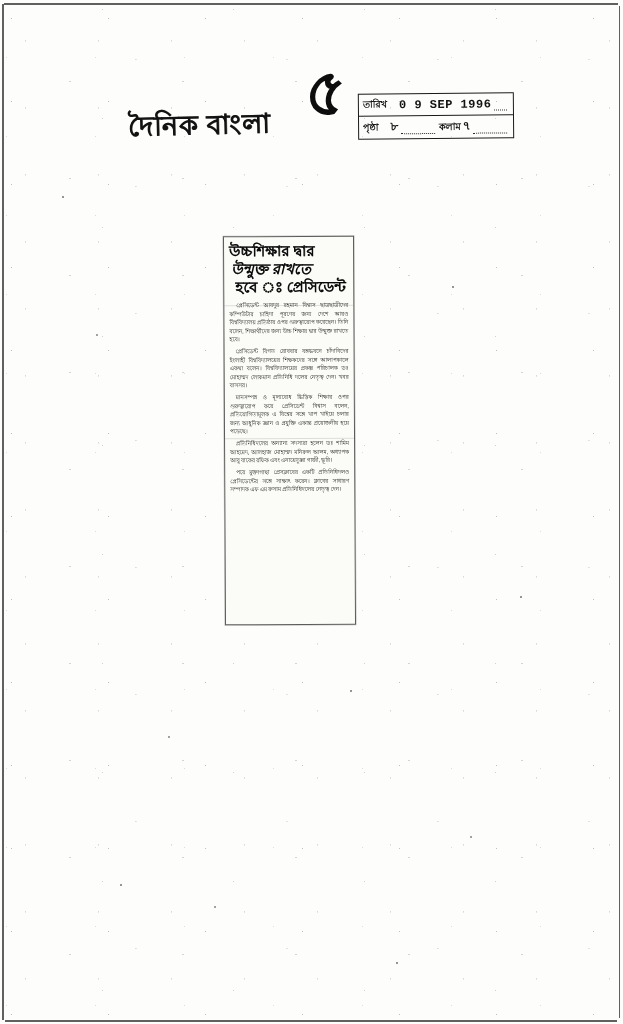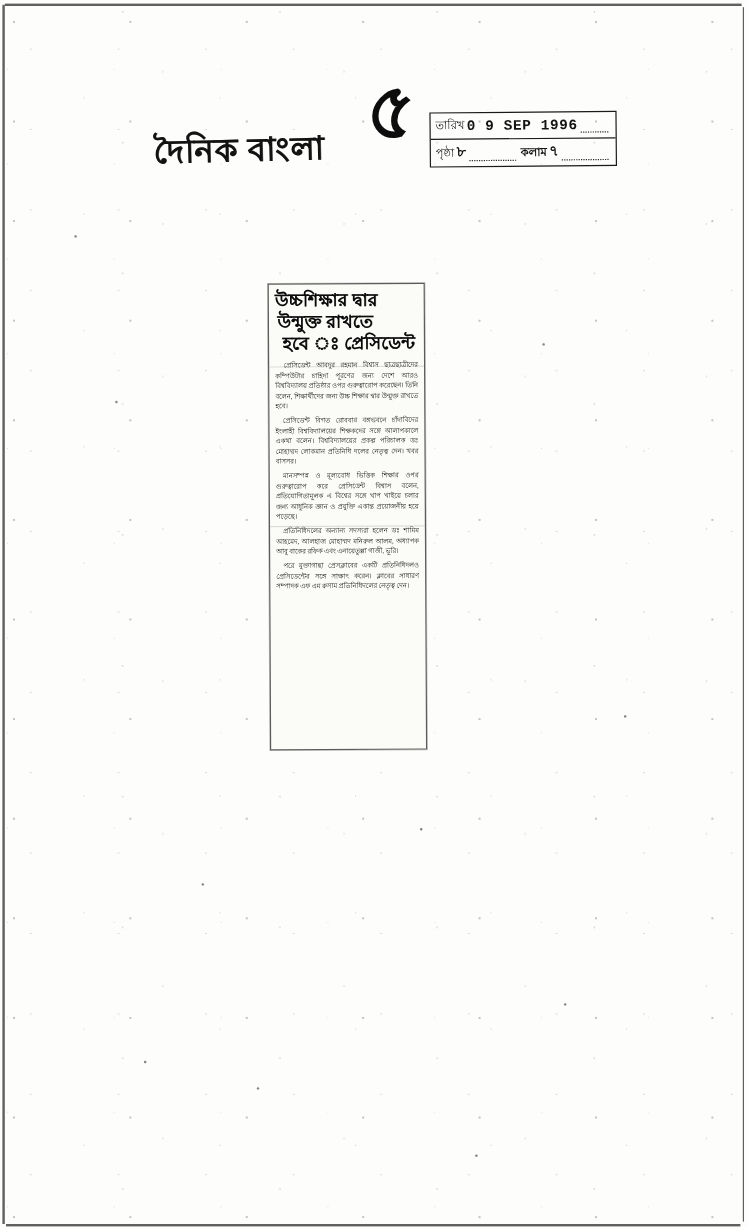--- a/index.html
+++ b/index.html
@@ -100,22 +100,22 @@
     padding: 0 4px;
     font-size: 9.5px;
     color: #141414;
     white-space: nowrap;
     overflow: hidden;
   }
   .stamp-row.top { border-bottom: 1.2px solid #1a1a1a; }
   .stamp-label {
     font-family: "Liberation Serif", serif;
     font-size: 9.5px;
-    font-weight: 400;
-    margin-right: 2px;
+    font-weight: 700;
+    margin-right: 12px;
   }
   .stamp-val {
     font-family: "Liberation Mono", monospace;
     font-size: 12px;
     font-weight: 700;
     letter-spacing: 0.5px;
   }
   .dots {
     flex: 1;
     border-bottom: 1px dotted #2a2a2a;
@@ -148,21 +148,21 @@
     font-family: "Liberation Serif", serif;
     font-weight: 700;
     color: #0a0a0a;
     font-size: 14.5px;
     line-height: 1.23;
     letter-spacing: 0.2px;
     margin: 2px 0 5px 0;
     text-shadow: 0.3px 0 0 rgba(0,0,0,0.5);
   }
   .clip-headline .hl-line { display: block; white-space: nowrap; }
-  .clip-headline .hl-line:nth-child(2) { padding-left: 2px; }
+  .clip-headline .hl-line:nth-child(2) { padding-left: 2px; font-style: italic; }
   .clip-headline .hl-line:nth-child(3) { padding-left: 4px; text-align: center; }
 
   .clip-body p {
     margin: 0 0 3.5px 0;
     font-family: "Liberation Serif", serif;
     font-size: 5.6px;
     line-height: 1.52;
     text-align: justify;
     color: #151515;
     text-indent: 6px;

